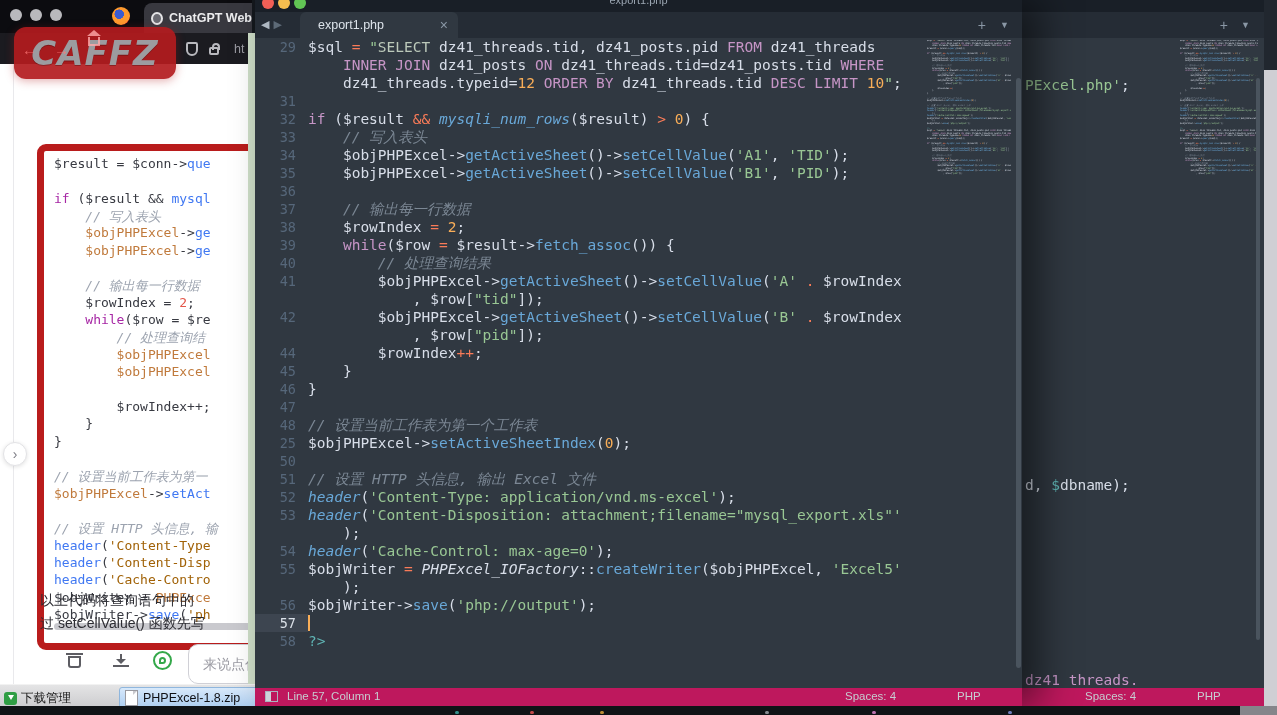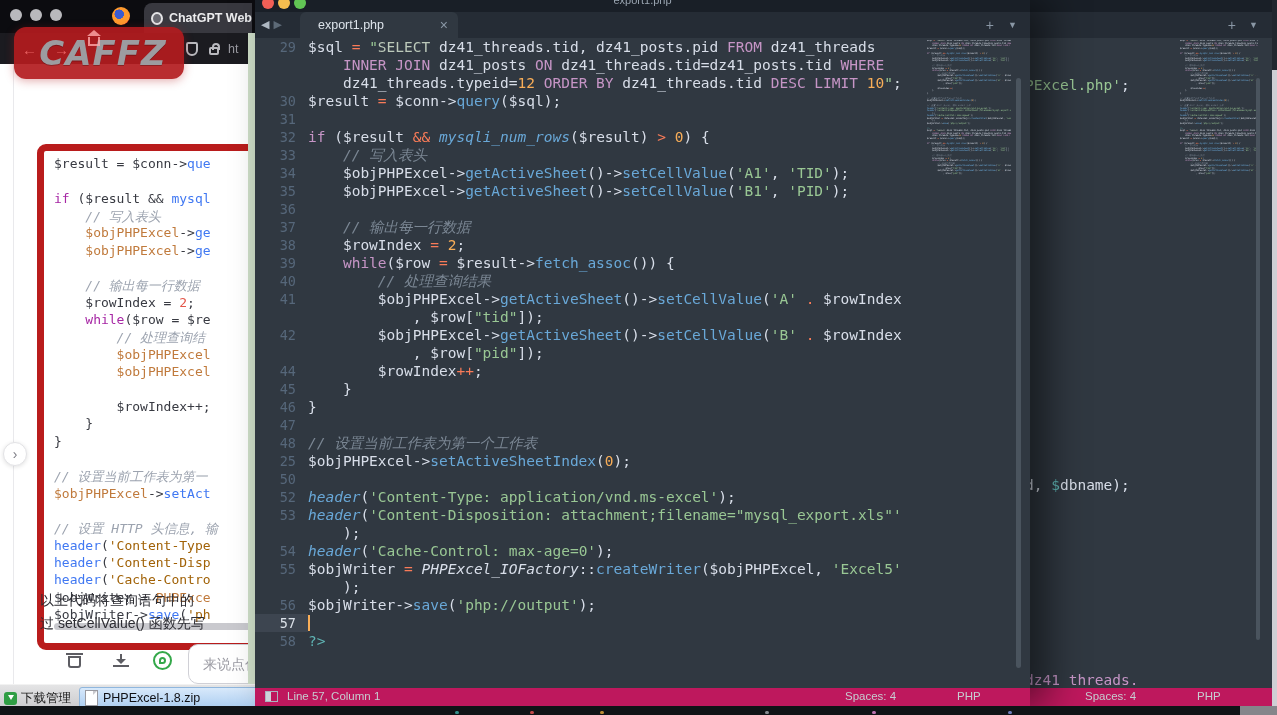--- a/index.html
+++ b/index.html
@@ -1,18 +1,18 @@
 <!DOCTYPE html>
 <html><head>
 <meta charset="utf-8">
 <style>
   html,body{margin:0;padding:0;background:#0e1114;}
   .screen{position:relative;width:1277px;height:715px;overflow:hidden;background:#14181d;
           font-family:"Liberation Sans",sans-serif;}
-  .abs{position:absolute;padding-left:8px;}
+  .abs{position:absolute;}
 
   
   .wall-sliver{left:248px;top:33px;width:9px;height:651px;background:#cfdfc9;z-index:3;}
   .right-dark{left:1264px;top:0;width:13px;height:70px;background:#21272f;z-index:1;}
   .right-white{left:1264px;top:70px;width:13px;height:640px;background:#cfcfd4;z-index:1;}
   .bottom-strip{left:0;top:706px;width:1277px;height:9px;background:#101316;z-index:6;}
   .bottom-strip .grey{position:absolute;left:1240px;top:0;width:37px;height:9px;background:#85858a;}
   .dock-dot{position:absolute;top:5px;width:4px;height:3px;border-radius:2px;opacity:.85;}
 
   
@@ -24,21 +24,21 @@
   .b-tab{position:absolute;left:144px;top:3px;width:108px;height:30px;background:#38383f;
          border-radius:8px 0 0 0;display:flex;align-items:center;gap:6px;padding-left:7px;box-sizing:border-box;justify-content:space-between;}
   .gpt-logo{width:13px;height:13px;border-radius:50%;border:2px solid #e4e4e6;box-sizing:border-box;background:#6a6a72;}
   .b-tab-label{color:#ececee;font-size:12.5px;font-weight:bold;white-space:nowrap;}
   .b-navbar{position:absolute;left:0;top:33px;width:100%;height:31px;background:#1b1b20;display:flex;align-items:center;}
   .shield-ic{margin-left:186px;width:12px;height:14px;border:2px solid #b9b9be;box-sizing:border-box;
              border-radius:3px 3px 8px 8px;}
   .lock-ic{margin-left:11px;width:10px;height:8px;border:2px solid #b9b9be;border-radius:2px;position:relative;box-sizing:border-box;margin-top:4px;}
   .lock-ic:before{content:"";position:absolute;left:1px;top:-6px;width:4px;height:5px;border:2px solid #b9b9be;
                   border-bottom:none;border-radius:4px 4px 0 0;}
-  .b-url{color:#9a9aa1;font-size:12.5px;margin-left:9px;}
+  .b-url{color:#9a9aa1;font-size:12.5px;margin-left:15px;}
   .b-content{position:absolute;left:0;top:64px;width:100%;height:620px;background:#fff;overflow:hidden;}
   .side-divider{position:absolute;left:13px;top:0;height:100%;border-left:1px solid #e9e9ec;}
   .side-expand{position:absolute;left:3px;top:378px;width:22px;height:22px;border-radius:50%;background:#fff;
                border:1px solid #e3e3e6;box-shadow:0 1px 4px rgba(0,0,0,.12);color:#7d7d85;font-size:14px;
                display:flex;align-items:center;justify-content:center;}
   .code-card{position:absolute;left:37px;top:80px;width:240px;height:492px;border:7px solid #b91c1c;
              border-radius:9px;background:#fff;overflow:hidden;}
   .bcode{position:absolute;left:10px;top:5px;font-family:"DejaVu Sans Mono",monospace;font-size:13px;}
   .bline{height:17.35px;white-space:pre;}
   .bk-d{color:#383a42}.bk-kw{color:#a626a4}.bk-cm{color:#9ca3af;font-style:italic}
@@ -54,21 +54,21 @@
                border-right:5px solid transparent;border-top:5px solid #5d5d63;}
   .dl-ic .tray{position:absolute;left:0;bottom:0;width:16px;height:2px;background:#5d5d63;}
   .wa-ic{position:absolute;left:153px;top:587px;width:19px;height:19px;border:2px solid #34a84a;border-radius:50%;box-sizing:border-box;}
   .wa-ic:before{content:"";position:absolute;left:4px;top:4px;width:7px;height:7px;border:2px solid #34a84a;
                 border-radius:50% 50% 50% 0;box-sizing:border-box;}
   .chat-input{position:absolute;left:188px;top:580px;width:120px;height:40px;border:1px solid #d0d0d6;
               border-radius:10px;font-size:14px;color:#54545c;padding-left:14px;box-sizing:border-box;outline:none;
               font-family:"Liberation Sans",sans-serif;background:#fff;}
   .chat-input::placeholder{color:#9b9ba3;}
   .dlbar{position:absolute;left:0;top:684px;width:268px;height:26px;z-index:5;
-         background:linear-gradient(#e4e4e5,#c8c8cb);border-top:1px solid #f2f2f2;display:flex;align-items:center;}
+         background:linear-gradient(#e4e4e5,#c8c8cb);border-top:1px solid #f2f2f2;display:flex;align-items:center;gap:40px;}
   .dlbar .mgr{display:flex;align-items:center;gap:4px;padding:0 6px 0 4px;height:100%;}
   .mgr-ic{width:13px;height:13px;background:#2f9e44;border-radius:3px;position:relative;}
   .mgr-ic:before{content:"";position:absolute;left:3.5px;top:3px;width:0;height:0;border-left:3px solid transparent;
                  border-right:3px solid transparent;border-top:5px solid #fff;}
   .dlbar .mgr-label{font-size:12.5px;color:#1a1a1a;white-space:nowrap;}
   .dl-item{display:flex;align-items:center;gap:5px;height:22px;padding:0 10px 0 5px;margin-left:2px;flex:1;
            background:linear-gradient(#d8e9fb,#abcdf0);border:1px solid #8fb6dd;border-radius:3px;box-sizing:border-box;}
   .zip-ic{width:11px;height:14px;background:#fff;border:1px solid #9a9aa0;position:relative;}
   .zip-ic:before{content:"";position:absolute;right:0;top:0;border-left:4px solid #c9c9ce;border-bottom:4px solid transparent;}
   .dl-item-label{font-size:12.5px;color:#101014;white-space:nowrap;}
@@ -259,24 +259,20 @@
         </div>
         <div class="crow">
           <span class="gut"></span>
           <span class="cline"><span class="tk-v">    </span><span class="tk-k">INNER JOIN </span><span class="tk-v">dz41_posts </span><span class="tk-k">ON </span><span class="tk-v">dz41_threads.tid=dz41_posts.tid </span><span class="tk-k">WHERE</span></span>
         </div>
         <div class="crow">
           <span class="gut"></span>
           <span class="cline"><span class="tk-v">    dz41_threads.typeid=</span><span class="tk-n2">12 </span><span class="tk-k">ORDER BY </span><span class="tk-v">dz41_threads.tid </span><span class="tk-k">DESC LIMIT </span><span class="tk-n2">10</span><span class="tk-s">"</span><span class="tk-v">;</span></span>
         </div>
         <div class="crow">
-          <span class="gut">30</span>
-          <span class="cline"><span class="tk-v">$result </span><span class="tk-o">= </span><span class="tk-v">$conn-&gt;</span><span class="tk-f">query</span><span class="tk-v">($sql);</span></span>
-        </div>
-        <div class="crow">
           <span class="gut">31</span>
           <span class="cline"></span>
         </div>
         <div class="crow">
           <span class="gut">32</span>
           <span class="cline"><span class="tk-k">if</span><span class="tk-v"> ($result </span><span class="tk-o">&amp;&amp; </span><span class="tk-fi">mysqli_num_rows</span><span class="tk-v">($result) </span><span class="tk-o">&gt; </span><span class="tk-n2">0</span><span class="tk-v">) {</span></span>
         </div>
         <div class="crow">
           <span class="gut">33</span>
           <span class="cline"><span class="tk-c">    // 写入表头</span></span>
@@ -345,20 +341,24 @@
           <span class="gut">48</span>
           <span class="cline"><span class="tk-c">// 设置当前工作表为第一个工作表</span></span>
         </div>
         <div class="crow">
           <span class="gut">25</span>
           <span class="cline"><span class="tk-v">$objPHPExcel-&gt;</span><span class="tk-f">setActiveSheetIndex</span><span class="tk-v">(</span><span class="tk-n2">0</span><span class="tk-v">);</span></span>
         </div>
         <div class="crow">
           <span class="gut">50</span>
           <span class="cline"></span>
+        </div>
+        <div class="crow">
+          <span class="gut">51</span>
+          <span class="cline"><span class="tk-c">// 设置 HTTP 头信息, 输出 Excel 文件</span></span>
         </div>
         <div class="crow">
           <span class="gut">52</span>
           <span class="cline"><span class="tk-fi">header</span><span class="tk-v">(</span><span class="tk-s">'Content-Type: application/vnd.ms-excel'</span><span class="tk-v">);</span></span>
         </div>
         <div class="crow">
           <span class="gut">53</span>
           <span class="cline"><span class="tk-fi">header</span><span class="tk-v">(</span><span class="tk-s">'Content-Disposition: attachment;filename="mysql_export.xls"'</span></span>
         </div>
         <div class="crow">

